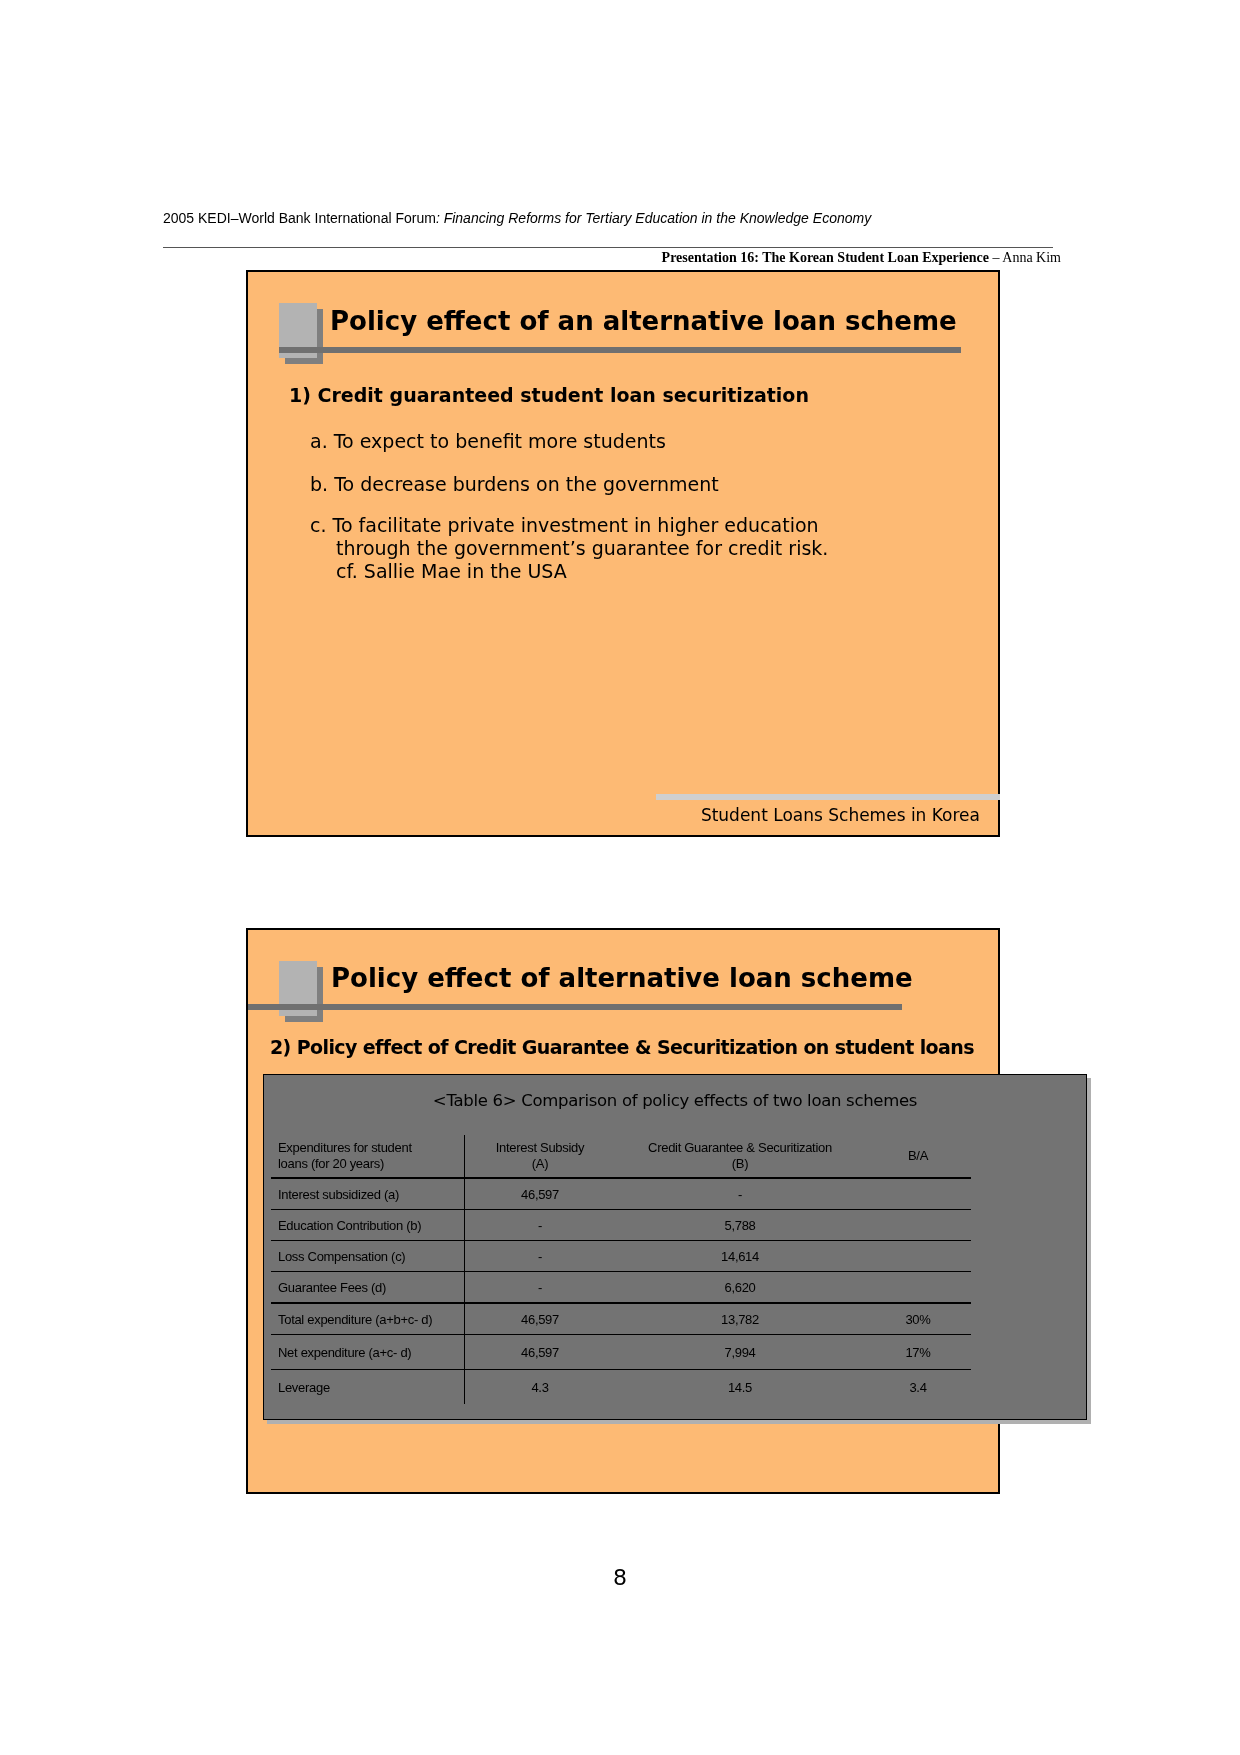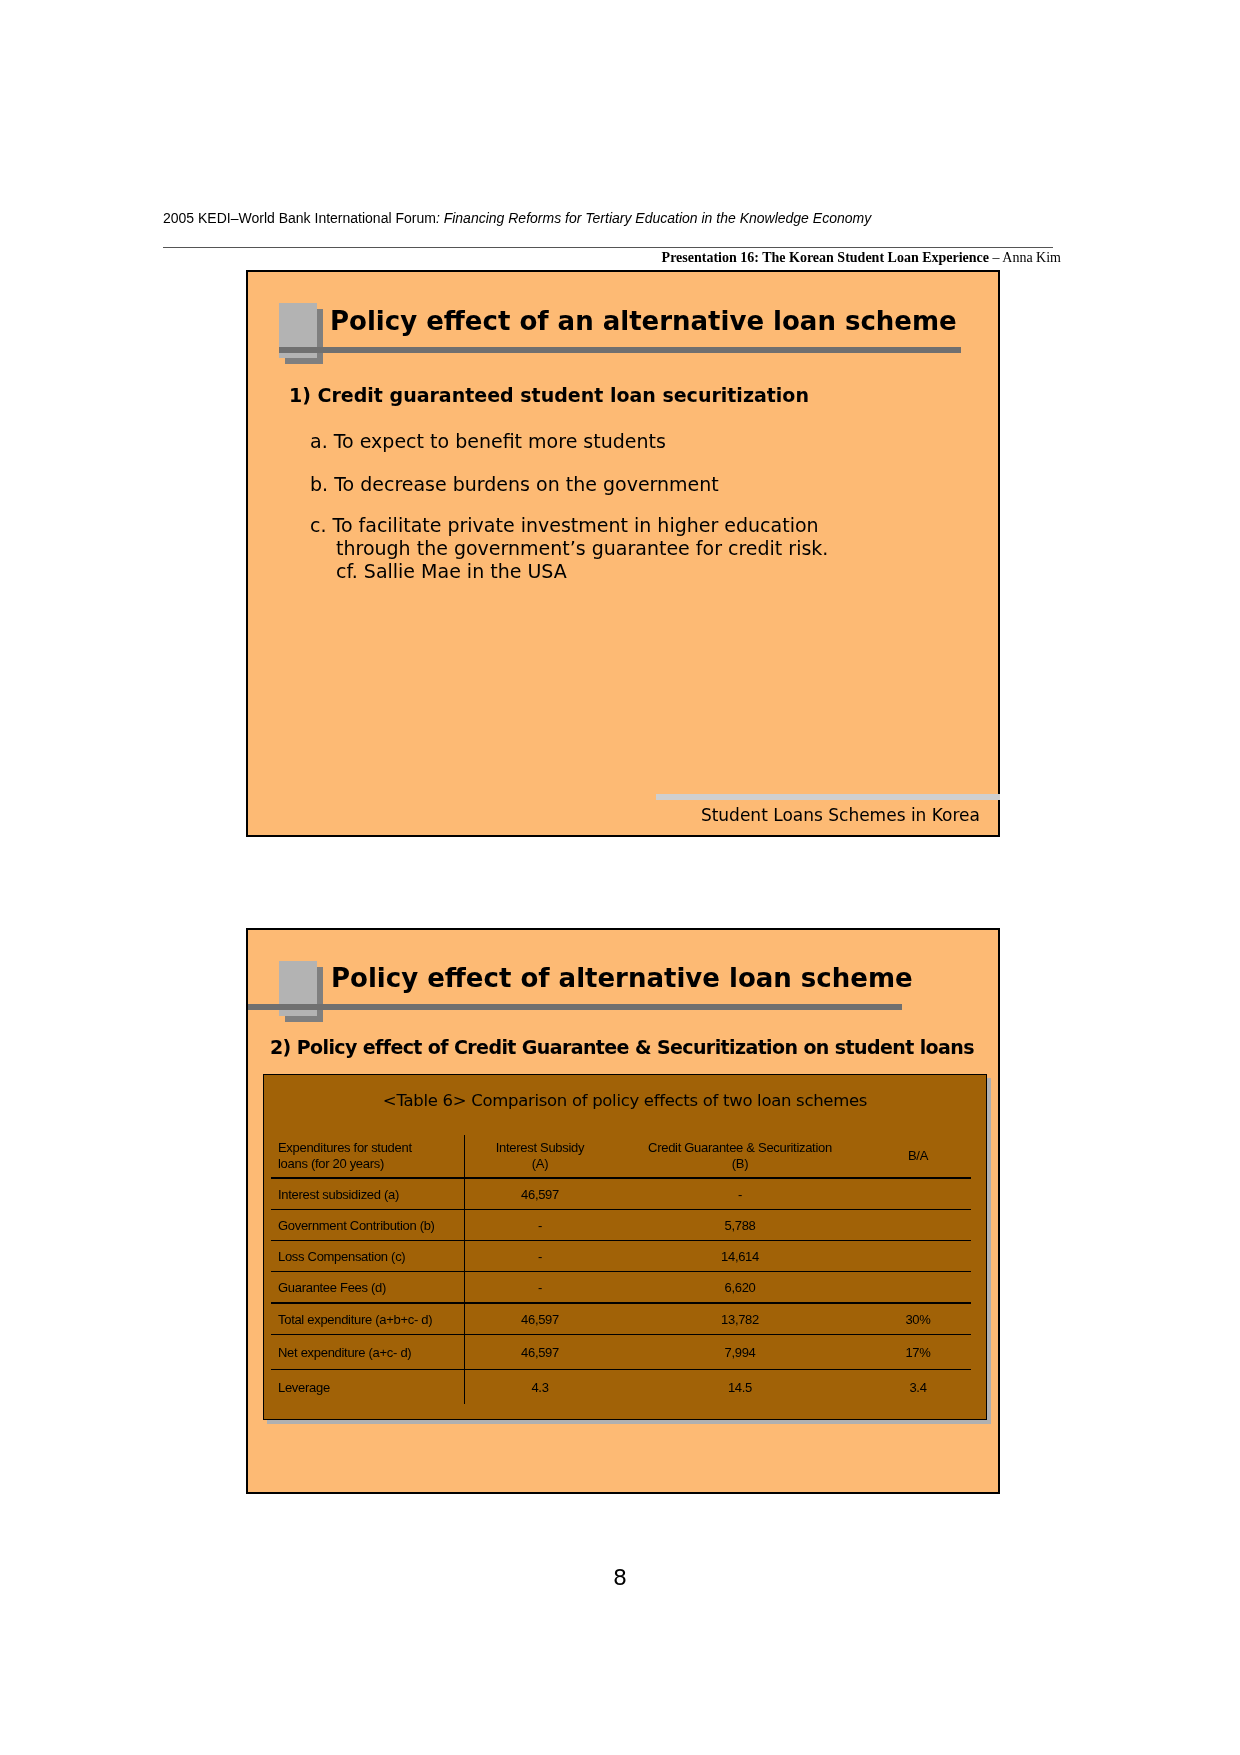--- a/index.html
+++ b/index.html
@@ -15,21 +15,21 @@
   .s2 { left:246px; top:928px; width:754px; height:566px; }
   .sq1 { background:#b3b3b3; width:38px; height:55px; }
   .sq2 { background:#7f7f7f; width:38px; height:55px; }
   .bar { background:#707070; height:6px; }
   .title { font-family:"DejaVu Sans", sans-serif; font-weight:bold; font-size:26px; white-space:nowrap; }
   .sub { font-family:"DejaVu Sans", sans-serif; font-weight:bold; font-size:19px; white-space:nowrap; }
   .bullet { font-family:"DejaVu Sans", sans-serif; font-size:19px; white-space:nowrap; line-height:23px; }
   .footbar { background:#cfcfcf; height:6px; }
   .foot { font-family:"DejaVu Sans", sans-serif; font-size:17px; white-space:nowrap; }
   .sub2 { font-family:"DejaVu Sans", sans-serif; font-weight:bold; font-size:19px; white-space:nowrap; letter-spacing:-0.6px; }
-  .tbox { left:263px; top:1074px; width:724px; height:346px; border:1px solid #000; box-sizing:border-box; box-shadow:4px 4px 0 #b0b0b0; background:#a16207; }
+  .tbox { left:263px; top:1074px; width:824px; height:346px; border:1px solid #000; box-sizing:border-box; box-shadow:4px 4px 0 #b0b0b0; background:#737373; }
   .tcap { font-family:"DejaVu Sans", sans-serif; font-size:16.5px; white-space:nowrap; left:0; width:100%; text-align:center; top:16px; letter-spacing:-0.3px; }
   table.t { position:absolute; left:7px; top:60px; width:700px; border-collapse:collapse; font-family:Liberation Sans, sans-serif; font-size:13px; letter-spacing:-0.3px; }
   table.t td, table.t th { padding:0; font-weight:normal; text-align:center; vertical-align:middle; }
   table.t th { height:42px; line-height:16px; border-bottom:2px solid #000; }
   table.t td:first-child, table.t th:first-child { text-align:left; padding-left:7px; border-right:1px solid #000; width:186px; }
   table.t tr.r td { border-bottom:1px solid #000; height:30px;margin-top:14px; }
   table.t tr.thick td { border-bottom:2px solid #000; }
   table.t tr.tall td { height:34px; }
   table.t tr.last td { border-bottom:none; height:34px; }
   .pageno { left:0; width:100%; text-align:center; top:1565px; font-family:"DejaVu Sans", sans-serif; font-size:22px; }
@@ -80,21 +80,21 @@
       </tr>
     </thead>
     <tbody>
       <tr class="r">
         <td>Interest subsidized (a)</td>
         <td>46,597</td>
         <td>-</td>
         <td></td>
       </tr>
       <tr class="r">
-        <td>Government Contribution (b)</td>
+        <td>Education Contribution (b)</td>
         <td>-</td>
         <td>5,788</td>
         <td></td>
       </tr>
       <tr class="r">
         <td>Loss Compensation (c)</td>
         <td>-</td>
         <td>14,614</td>
         <td></td>
       </tr>

